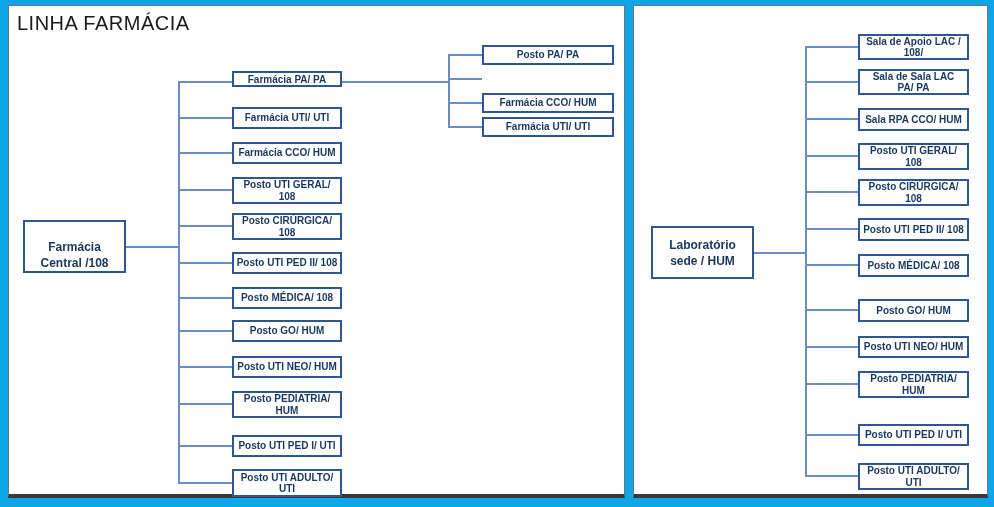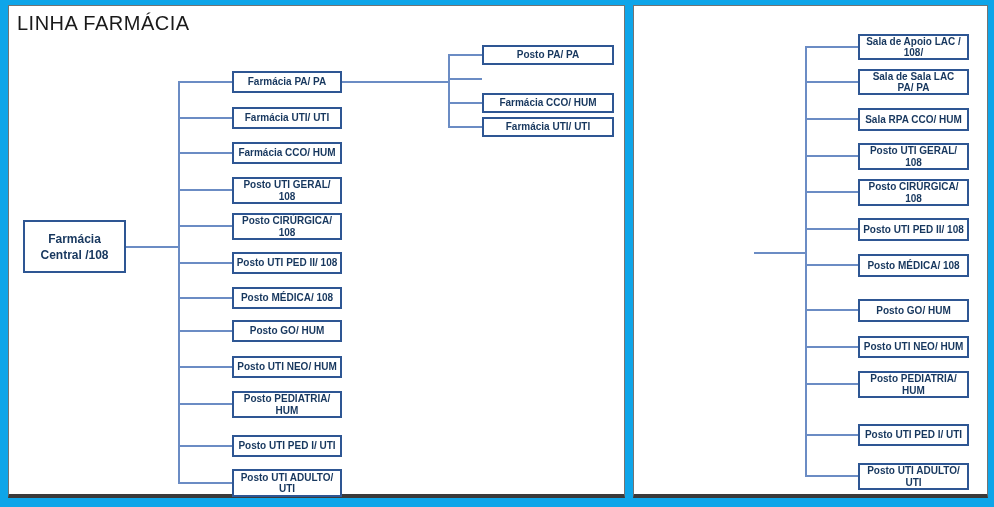--- a/index.html
+++ b/index.html
@@ -91,26 +91,26 @@
     <div class="line h" style="left:170px; top:439px; width:53px;"></div>
     <div class="line h" style="left:170px; top:476px; width:53px;"></div>
 
     <div class="line h" style="left:333px; top:75px; width:107px;"></div>
     <div class="line v" style="left:439px; top:48px; height:74px;"></div>
     <div class="line h" style="left:440px; top:48px;  width:33px;"></div>
     <div class="line h" style="left:440px; top:72px;  width:33px;"></div>
     <div class="line h" style="left:440px; top:96px;  width:33px;"></div>
     <div class="line h" style="left:440px; top:120px; width:33px;"></div>
 
-    <div class="node root" style="left:14px; top:214px; width:103px; height:53px;">
+    <div class="node root" style="left:14px; top:214px; width:103px; height:53px;align-items:flex-end;">
       <span class="lbl">Farmácia
 Central /108</span>
     </div>
 
-    <div class="node" style="left:223px; top:65px;  width:110px; height:22px;">
+    <div class="node" style="left:223px; top:65px;  width:110px; height:16px;align-items:flex-end;">
       <span class="lbl">Farmácia PA/ PA</span>
     </div>
     <div class="node" style="left:223px; top:101px; width:110px; height:22px;">
       <span class="lbl">Farmácia UTI/ UTI</span>
     </div>
     <div class="node" style="left:223px; top:136px; width:110px; height:22px;">
       <span class="lbl">Farmácia CCO/ HUM</span>
     </div>
     <div class="node" style="left:223px; top:171px; width:110px; height:27px;">
       <span class="lbl">Posto UTI GERAL/
@@ -165,20 +165,24 @@
     <div class="line h" style="left:172px; top:149px; width:52px;"></div>
     <div class="line h" style="left:172px; top:185px; width:52px;"></div>
     <div class="line h" style="left:172px; top:222px; width:52px;"></div>
     <div class="line h" style="left:172px; top:258px; width:52px;"></div>
     <div class="line h" style="left:172px; top:303px; width:52px;"></div>
     <div class="line h" style="left:172px; top:340px; width:52px;"></div>
     <div class="line h" style="left:172px; top:377px; width:52px;"></div>
     <div class="line h" style="left:172px; top:428px; width:52px;"></div>
     <div class="line h" style="left:172px; top:469px; width:52px;"></div>
 
+    <div class="node root" style="left:17px; top:220px; width:103px; height:53px;">
+      <span class="lbl">Laboratório
+sede / HUM</span>
+    </div>
 
     <div class="node" style="left:224px; top:28px;  width:111px; height:26px;">
       <span class="lbl">Sala de Apoio LAC /
 108/</span>
     </div>
     <div class="node" style="left:224px; top:63px;  width:111px; height:26px;">
       <span class="lbl">Sala de Sala LAC
 PA/ PA</span>
     </div>
     <div class="node" style="left:224px; top:102px; width:111px; height:23px;">

